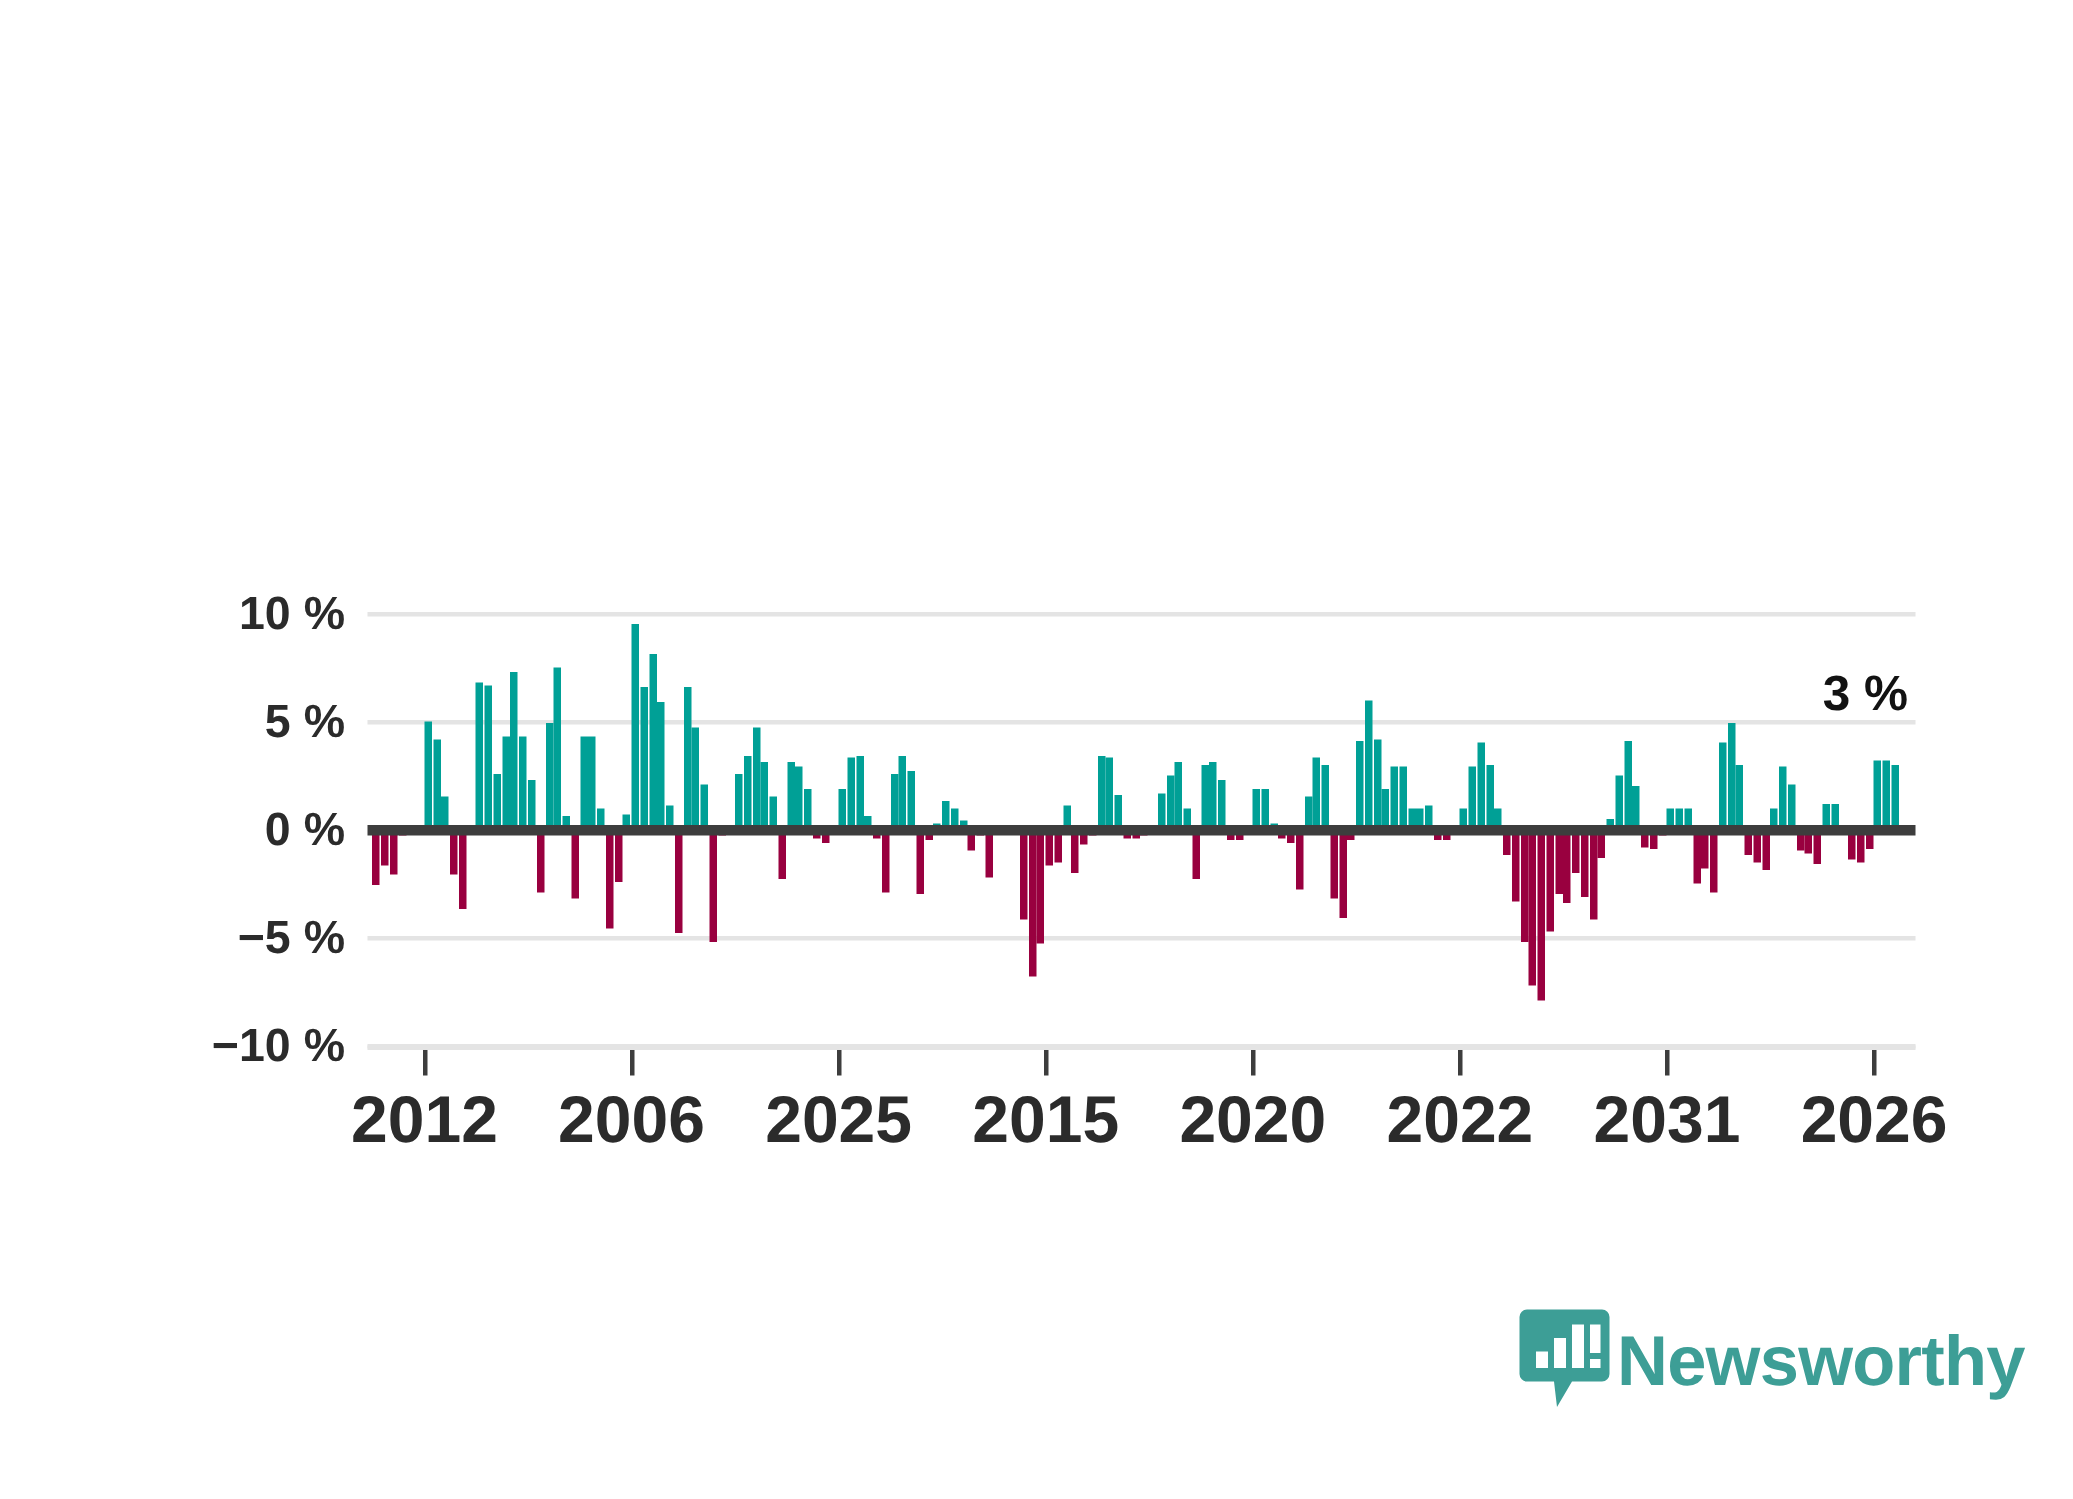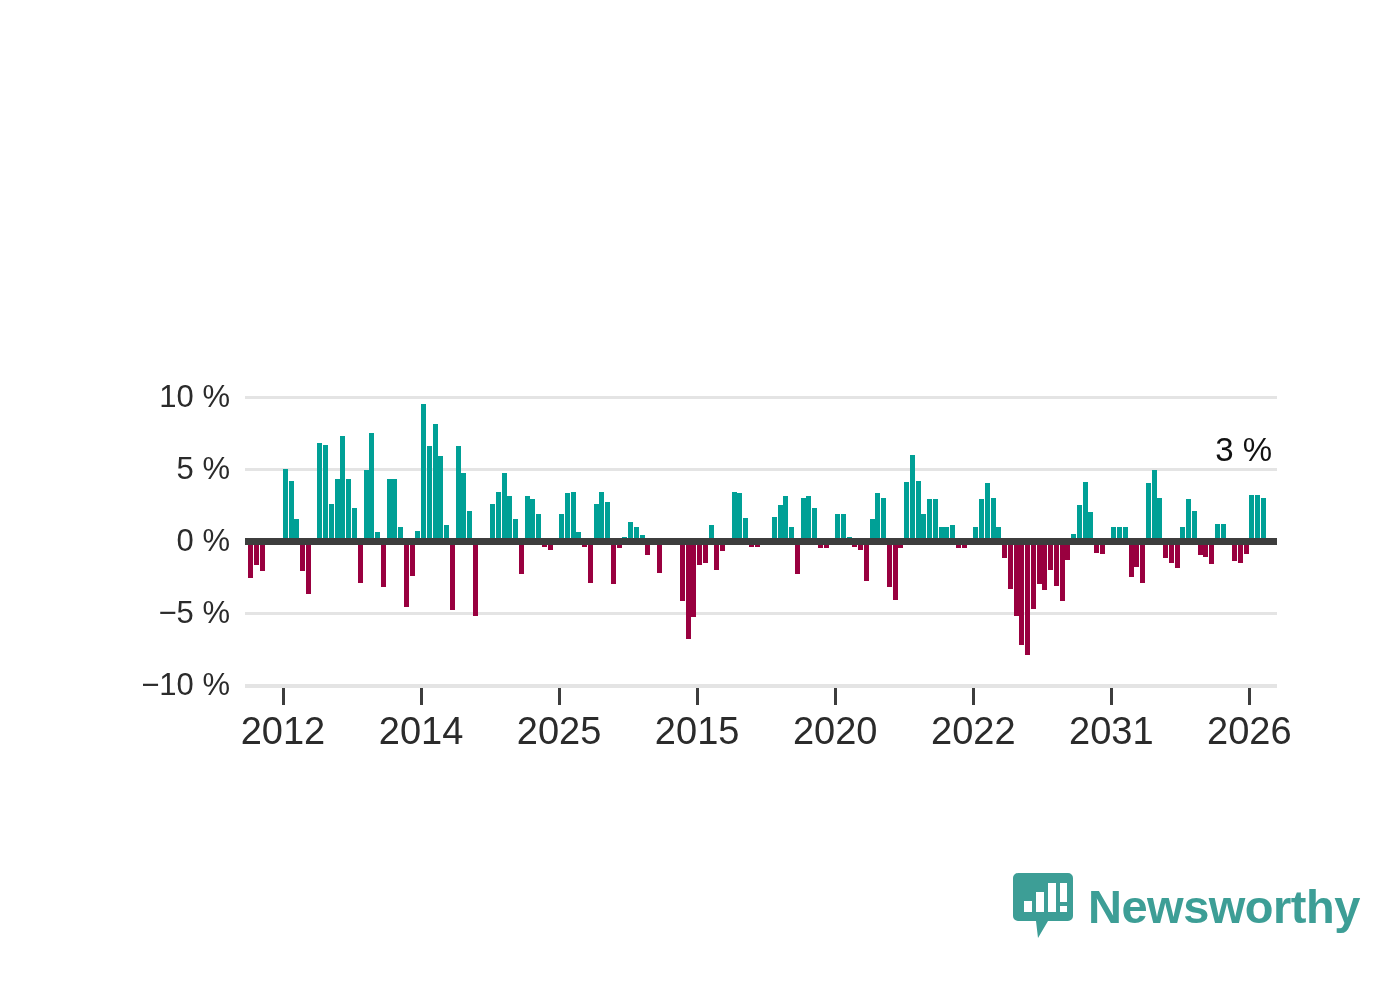--- a/index.html
+++ b/index.html
@@ -38,23 +38,24 @@
     width: 1280px;
     font-size: 37px;
     font-weight: 400;
     color: #1f1f1f;
     line-height: 1.33;
   }
   
   #chart {
     position: absolute;
     left: 0px;
-    top: 358px;
+    top: 370px;
     width: 1382px;
     height: 420px;
+    font-weight: bold;
   }
   .plot {
     position: absolute;
     left: 245px;
     top: 39px;
     width: 1032px;
     height: 288px;
   }
   .gridline {
     position: absolute;
@@ -106,41 +107,41 @@
   .xtick-mark {
     position: absolute;
     top: 330px;
     width: 3px;
     height: 17px;
     background: #3d3d3d;
   }
   .xtick-label {
     position: absolute;
     top: 352px;
-    font-size: 38px;
+    font-size: 44px;
     color: #2b2b2b;
     transform: translateX(-50%);
     white-space: nowrap;
     text-align: center;
   }
   #annotation {
     position: absolute;
     font-size: 33px;
     color: #121212;
     white-space: nowrap;
     z-index: 5;
   }
   
   #logo {
     position: absolute;
     left: 1012px;
     top: 872px;
     display: flex;
     align-items: center;
-    gap: 14px;
+    gap: 4px;
   }
   #logo-mark { display: block; }
   #logo-text {
     font-size: 47px;
     font-weight: 700;
     color: #3d9e96;
     letter-spacing: -0.5px;
     line-height: 1;
   }
 </style>
@@ -344,21 +345,21 @@
         <div class="ytick" style="top: 111px;">5 %</div>
         <div class="ytick" style="top: 183px;">0 %</div>
         <div class="ytick" style="top: 255px;">−5 %</div>
         <div class="ytick" style="top: 327px; text-align: right;">−10 %</div>
       </div>
     <div class="xaxis-line"></div>
     <div id="xticks">
         <div class="xtick-mark" style="left: 281.967px;"></div>
         <div class="xtick-label" style="left: 282.967px;">2012</div>
         <div class="xtick-mark" style="left: 420.027px;"></div>
-        <div class="xtick-label" style="left: 421.027px;">2014</div>
+        <div class="xtick-label" style="left: 421.027px;">2006</div>
         <div class="xtick-mark" style="left: 558.087px;"></div>
         <div class="xtick-label" style="left: 559.087px;">2025</div>
         <div class="xtick-mark" style="left: 696.147px;"></div>
         <div class="xtick-label" style="left: 697.147px;">2015</div>
         <div class="xtick-mark" style="left: 834.207px;"></div>
         <div class="xtick-label" style="left: 835.207px;">2020</div>
         <div class="xtick-mark" style="left: 972.268px;"></div>
         <div class="xtick-label" style="left: 973.268px;">2022</div>
         <div class="xtick-mark" style="left: 1110.33px;"></div>
         <div class="xtick-label" style="left: 1111.33px;">2031</div>

